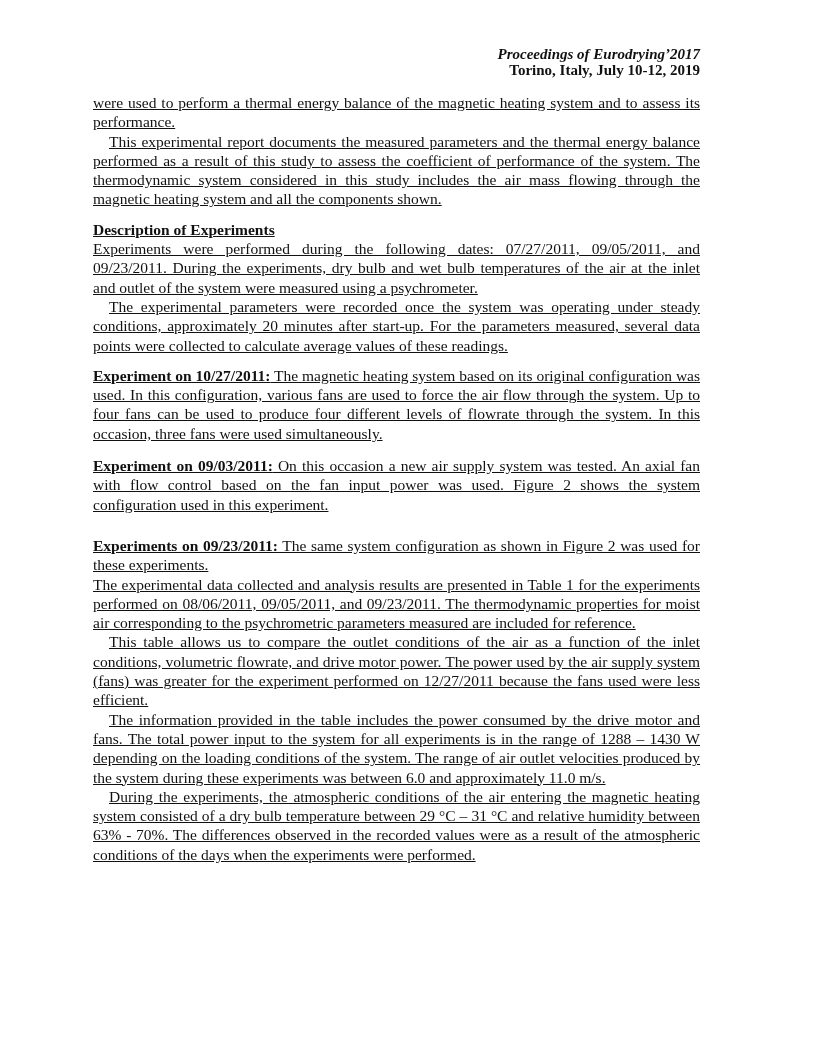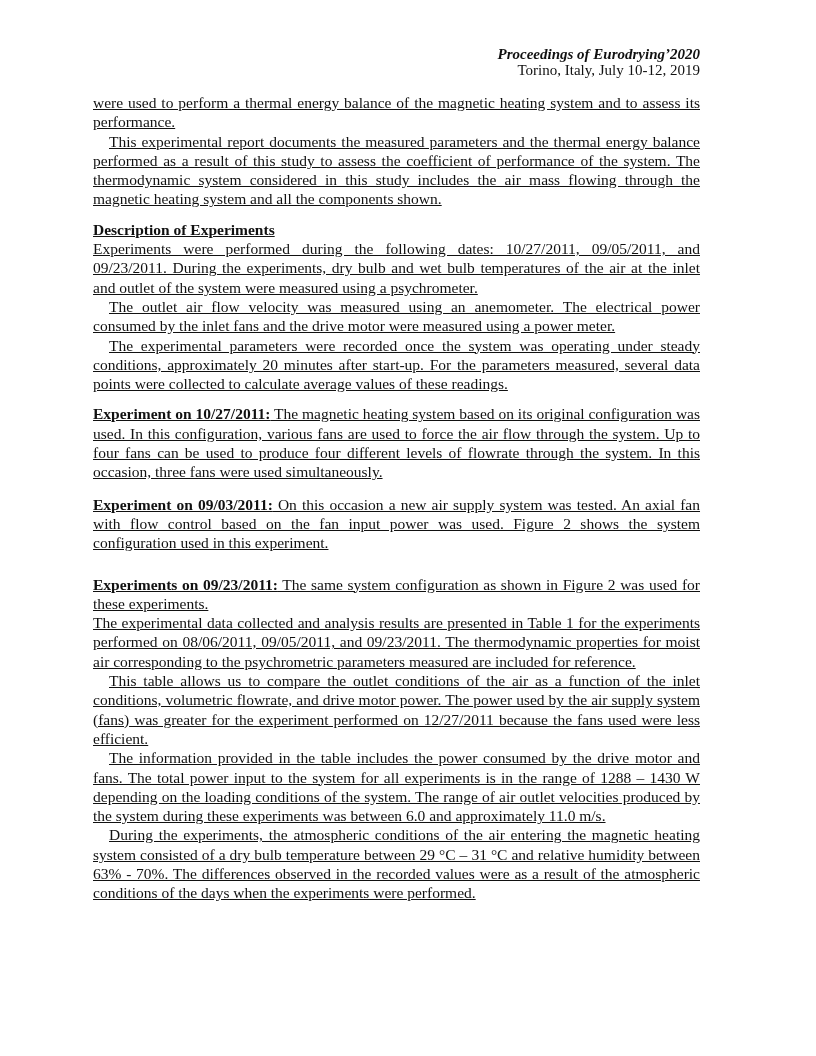--- a/index.html
+++ b/index.html
@@ -15,21 +15,21 @@
   .header {
     position: absolute;
     top: 46px;
     right: 116px;
     text-align: right;
     font-size: 15px;
     line-height: 16px;
     white-space: nowrap;
   }
   .header .l1 { font-weight: bold; font-style: italic; }
-  .header .l2 { font-weight: normal; }
+  .header .l2 { font-weight: bold; }
   .bodytext {
     position: absolute;
     left: 93px;
     top: 93px;
     width: 607px;
     font-size: 15.5px;
     line-height: 19.3px;
     text-align: justify;
   }
   .bodytext p { margin: 0; padding: 0; text-decoration: underline; }
@@ -39,35 +39,34 @@
   .gap-s { margin-top: 11px !important; }
   .gap-m { margin-top: 13px !important; }
   .gap-l { margin-top: 22px !important; }
 </style>
 </head>
 <body>
 
 <div class="page">
 
   <div class="header">
-    <div class="l1">Proceedings of Eurodrying’2020</div>
+    <div class="l1">Proceedings of Eurodrying’2017</div>
     <div class="l2">Torino, Italy, July 10-12, 2019</div>
   </div>
 
   <div class="bodytext">
 
     <p>were used to perform a thermal energy balance of the magnetic heating system and to assess its performance.</p>
 
     <p class="indent">This experimental report documents the measured parameters and the thermal energy balance performed as a result of this study to assess the coefficient of performance of the system. The thermodynamic system considered in this study includes the air mass flowing through the magnetic heating system and all the components shown.</p>
 
     <p class="heading gap-s">Description of Experiments</p>
 
-    <p>Experiments were performed during the following dates: 10/27/2011, 09/05/2011, and 09/23/2011. During the experiments, dry bulb and wet bulb temperatures of the air at the inlet and outlet of the system were measured using a psychrometer.</p>
+    <p>Experiments were performed during the following dates: 07/27/2011, 09/05/2011, and 09/23/2011. During the experiments, dry bulb and wet bulb temperatures of the air at the inlet and outlet of the system were measured using a psychrometer.</p>
 
-    <p class="indent">The outlet air flow velocity was measured using an anemometer. The electrical power consumed by the inlet fans and the drive motor were measured using a power meter.</p>
 
     <p class="indent">The experimental parameters were recorded once the system was operating under steady conditions, approximately 20 minutes after start-up. For the parameters measured, several data points were collected to calculate average values of these readings.</p>
 
     <p class="labeled gap-s"><b>Experiment on 10/27/2011:</b><span> The magnetic heating system based on its original configuration was used. In this configuration, various fans are used to force the air flow through the system. Up to four fans can be used to produce four different levels of flowrate through the system. In this occasion, three fans were used simultaneously.</span></p>
 
     <p class="labeled gap-m"><b>Experiment on 09/03/2011:</b><span> On this occasion a new air supply system was tested. An axial fan with flow control based on the fan input power was used. Figure 2 shows the system configuration used in this experiment.</span></p>
 
     <p class="labeled gap-l"><b>Experiments on 09/23/2011:</b><span> The same system configuration as shown in Figure 2 was used for these experiments.</span></p>
 
 

